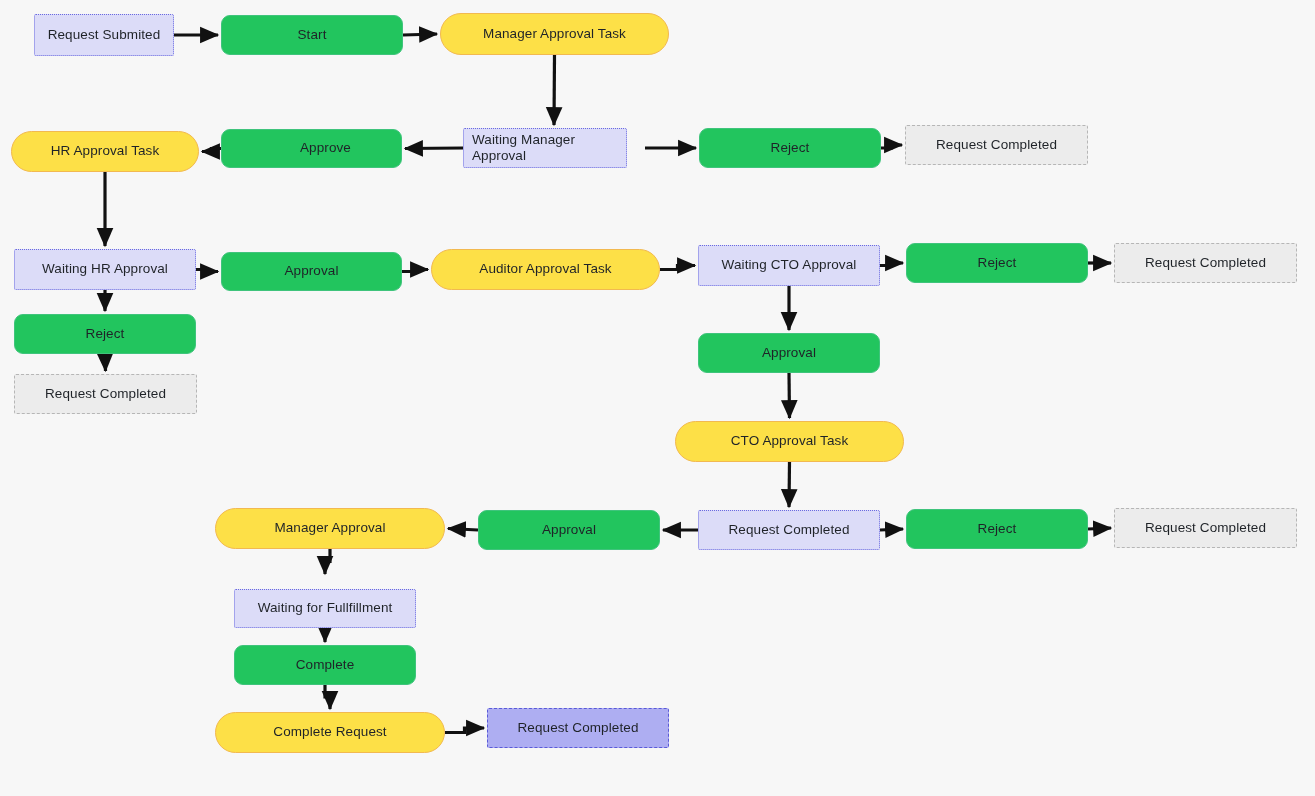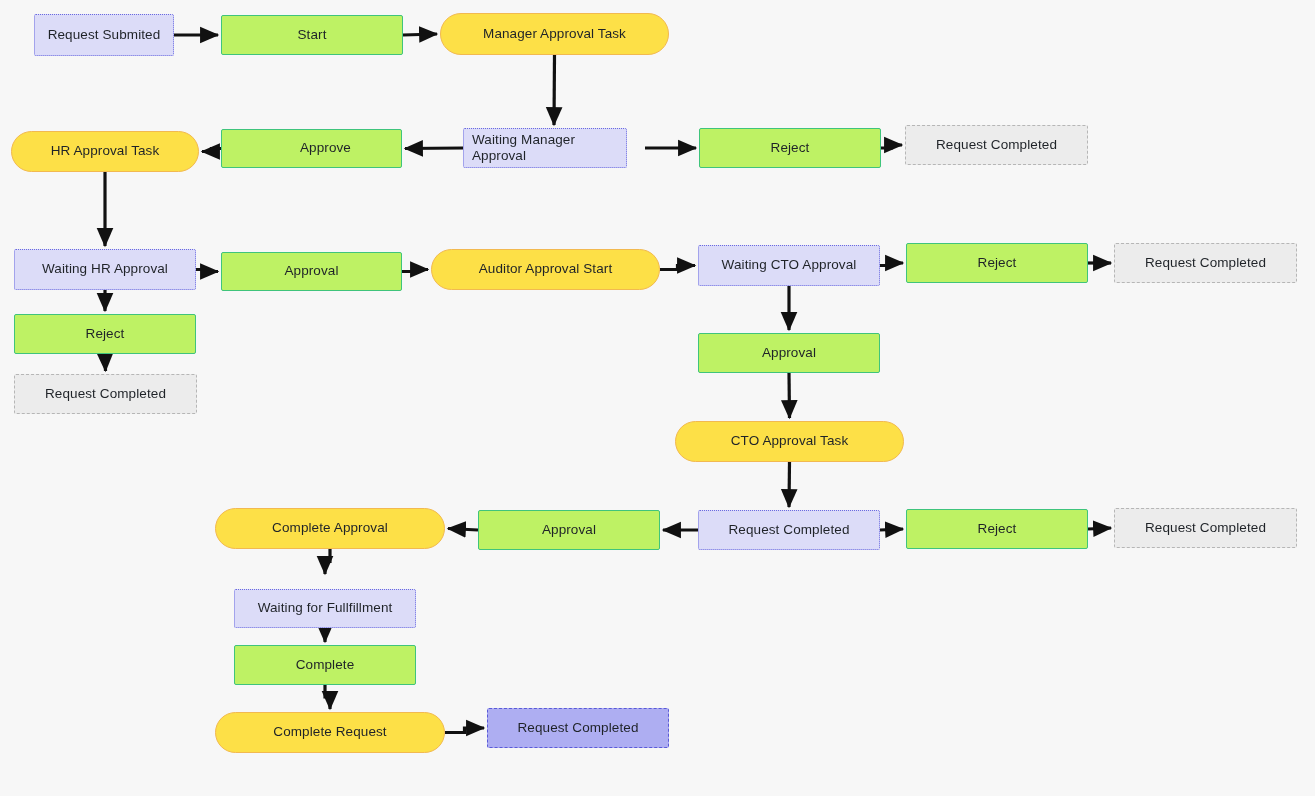--- a/index.html
+++ b/index.html
@@ -47,23 +47,23 @@
     border-radius: 2px;
   }
   
   .n-state-final {
     background: #aeaef2;
     border: 1.4px dashed #5a5ad8;
     border-radius: 2px;
   }
   
   .n-action {
-    background: #bef264;
+    background: #22c55e;
     border: 1.2px solid #3fc47c;
-    border-radius: 2px;
+    border-radius: 9px;
   }
   
   .n-task {
     background: #fde047;
     border: 1.3px solid #f0b councils;
     border-radius: 999px;
   }
   .n-task {
     border: 1.3px solid #efb košice;
   }
@@ -145,21 +145,21 @@
       <div class="node n-done" style="left: 905px; top: 125px; width: 183px; height: 40px;">
         <span>Request Completed</span>
       </div>
       <div class="node n-state" style="left: 14px; top: 249px; width: 182px; height: 41px;">
         <span>Waiting HR Approval</span>
       </div>
       <div class="node n-action" style="left: 221px; top: 252px; width: 181px; height: 39px;">
         <span>Approval</span>
       </div>
       <div class="node n-task" style="left: 431px; top: 249px; width: 229px; height: 41px;">
-        <span>Auditor Approval Start</span>
+        <span>Auditor Approval Task</span>
       </div>
       <div class="node n-state" style="left: 698px; top: 245px; width: 182px; height: 41px;">
         <span>Waiting CTO Approval</span>
       </div>
       <div class="node n-action" style="left: 906px; top: 243px; width: 182px; height: 40px;">
         <span>Reject</span>
       </div>
       <div class="node n-done" style="left: 1114px; top: 243px; width: 183px; height: 40px;">
         <span>Request Completed</span>
       </div>
@@ -175,21 +175,21 @@
       <div class="node n-task" style="left: 675px; top: 421px; width: 229px; height: 41px;">
         <span>CTO Approval Task</span>
       </div>
       <div class="node n-state" style="left: 698px; top: 510px; width: 182px; height: 40px;">
         <span>Request Completed</span>
       </div>
       <div class="node n-action" style="left: 478px; top: 510px; width: 182px; height: 40px;">
         <span>Approval</span>
       </div>
       <div class="node n-task" style="left: 215px; top: 508px; width: 230px; height: 41px;">
-        <span>Complete Approval</span>
+        <span>Manager Approval</span>
       </div>
       <div class="node n-action" style="left: 906px; top: 509px; width: 182px; height: 40px;">
         <span>Reject</span>
       </div>
       <div class="node n-done" style="left: 1114px; top: 508px; width: 183px; height: 40px;">
         <span>Request Completed</span>
       </div>
       <div class="node n-state" style="left: 234px; top: 577px; width: 182px; height: 39px; margin-top: 12px;">
         <span>Waiting for Fullfillment</span>
       </div>

